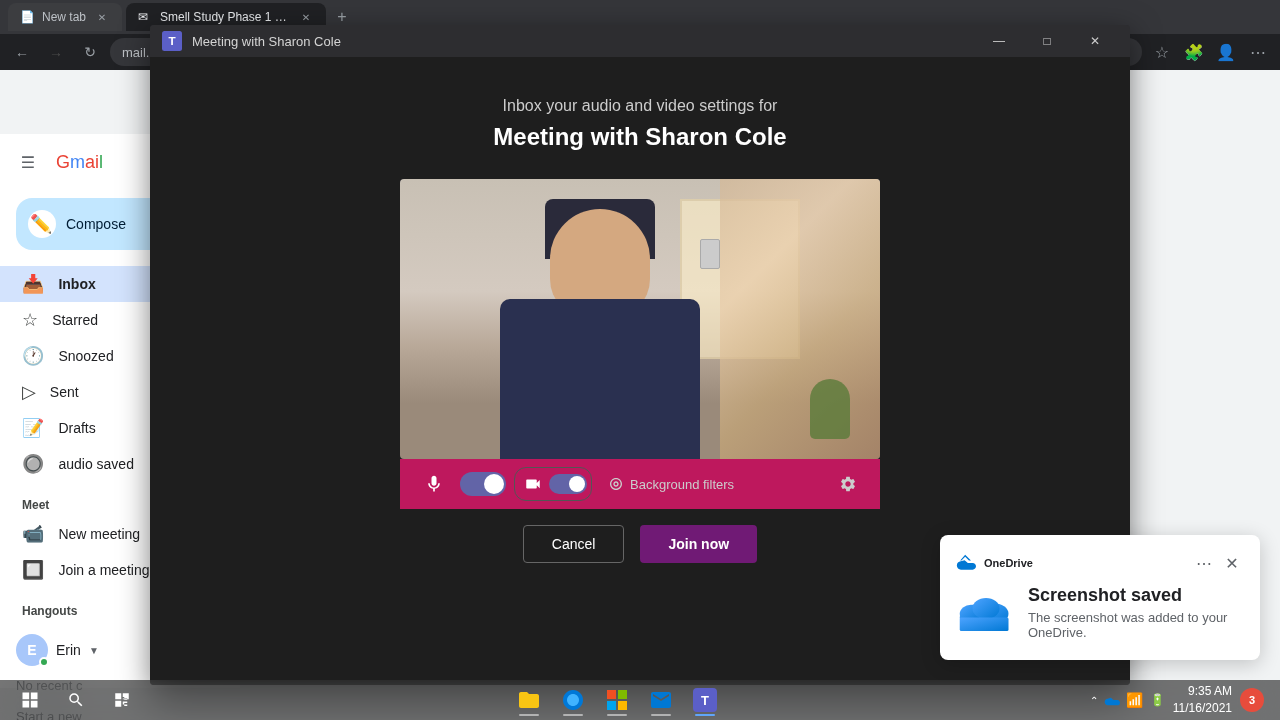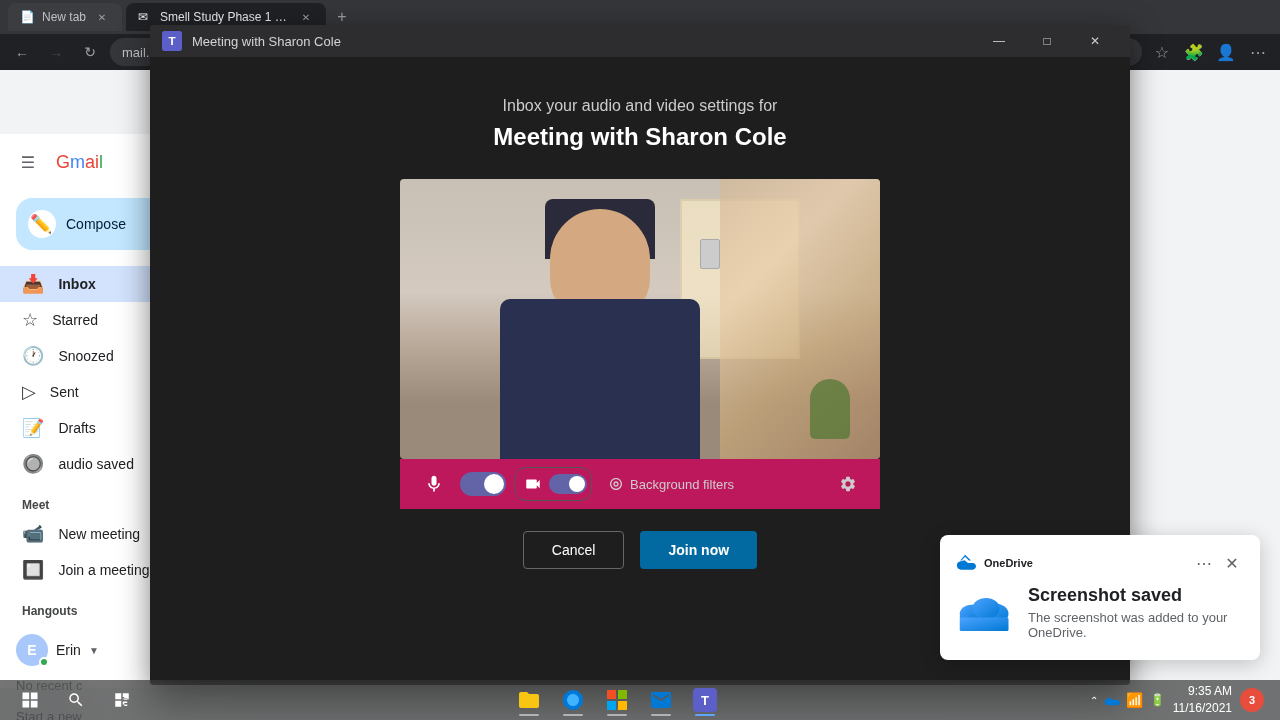--- a/index.html
+++ b/index.html
@@ -499,39 +499,39 @@
       align-items: center;
       justify-content: center;
       cursor: pointer;
       color: #ccc;
       font-size: 16px;
     }
 
     .action-buttons {
       display: flex;
       gap: 16px;
-      margin-top: 22px;
+      margin-top: 16px;
     }
 
     .cancel-btn {
       padding: 10px 28px;
       border: 1px solid #666;
       border-radius: 4px;
       background: transparent;
       color: #fff;
       font-size: 14px;
       cursor: pointer;
       font-family: 'Segoe UI', Arial, sans-serif;
     }
 
     .join-btn {
       padding: 11px 28px;
       border: none;
       border-radius: 4px;
-      background: #0369a1;
+      background: #701a75;
       color: #fff;
       font-size: 14px;
       cursor: pointer;
       font-weight: 600;
       font-family: 'Segoe UI', Arial, sans-serif;
     }
 
     
     .onedrive-notification {
       position: absolute;

